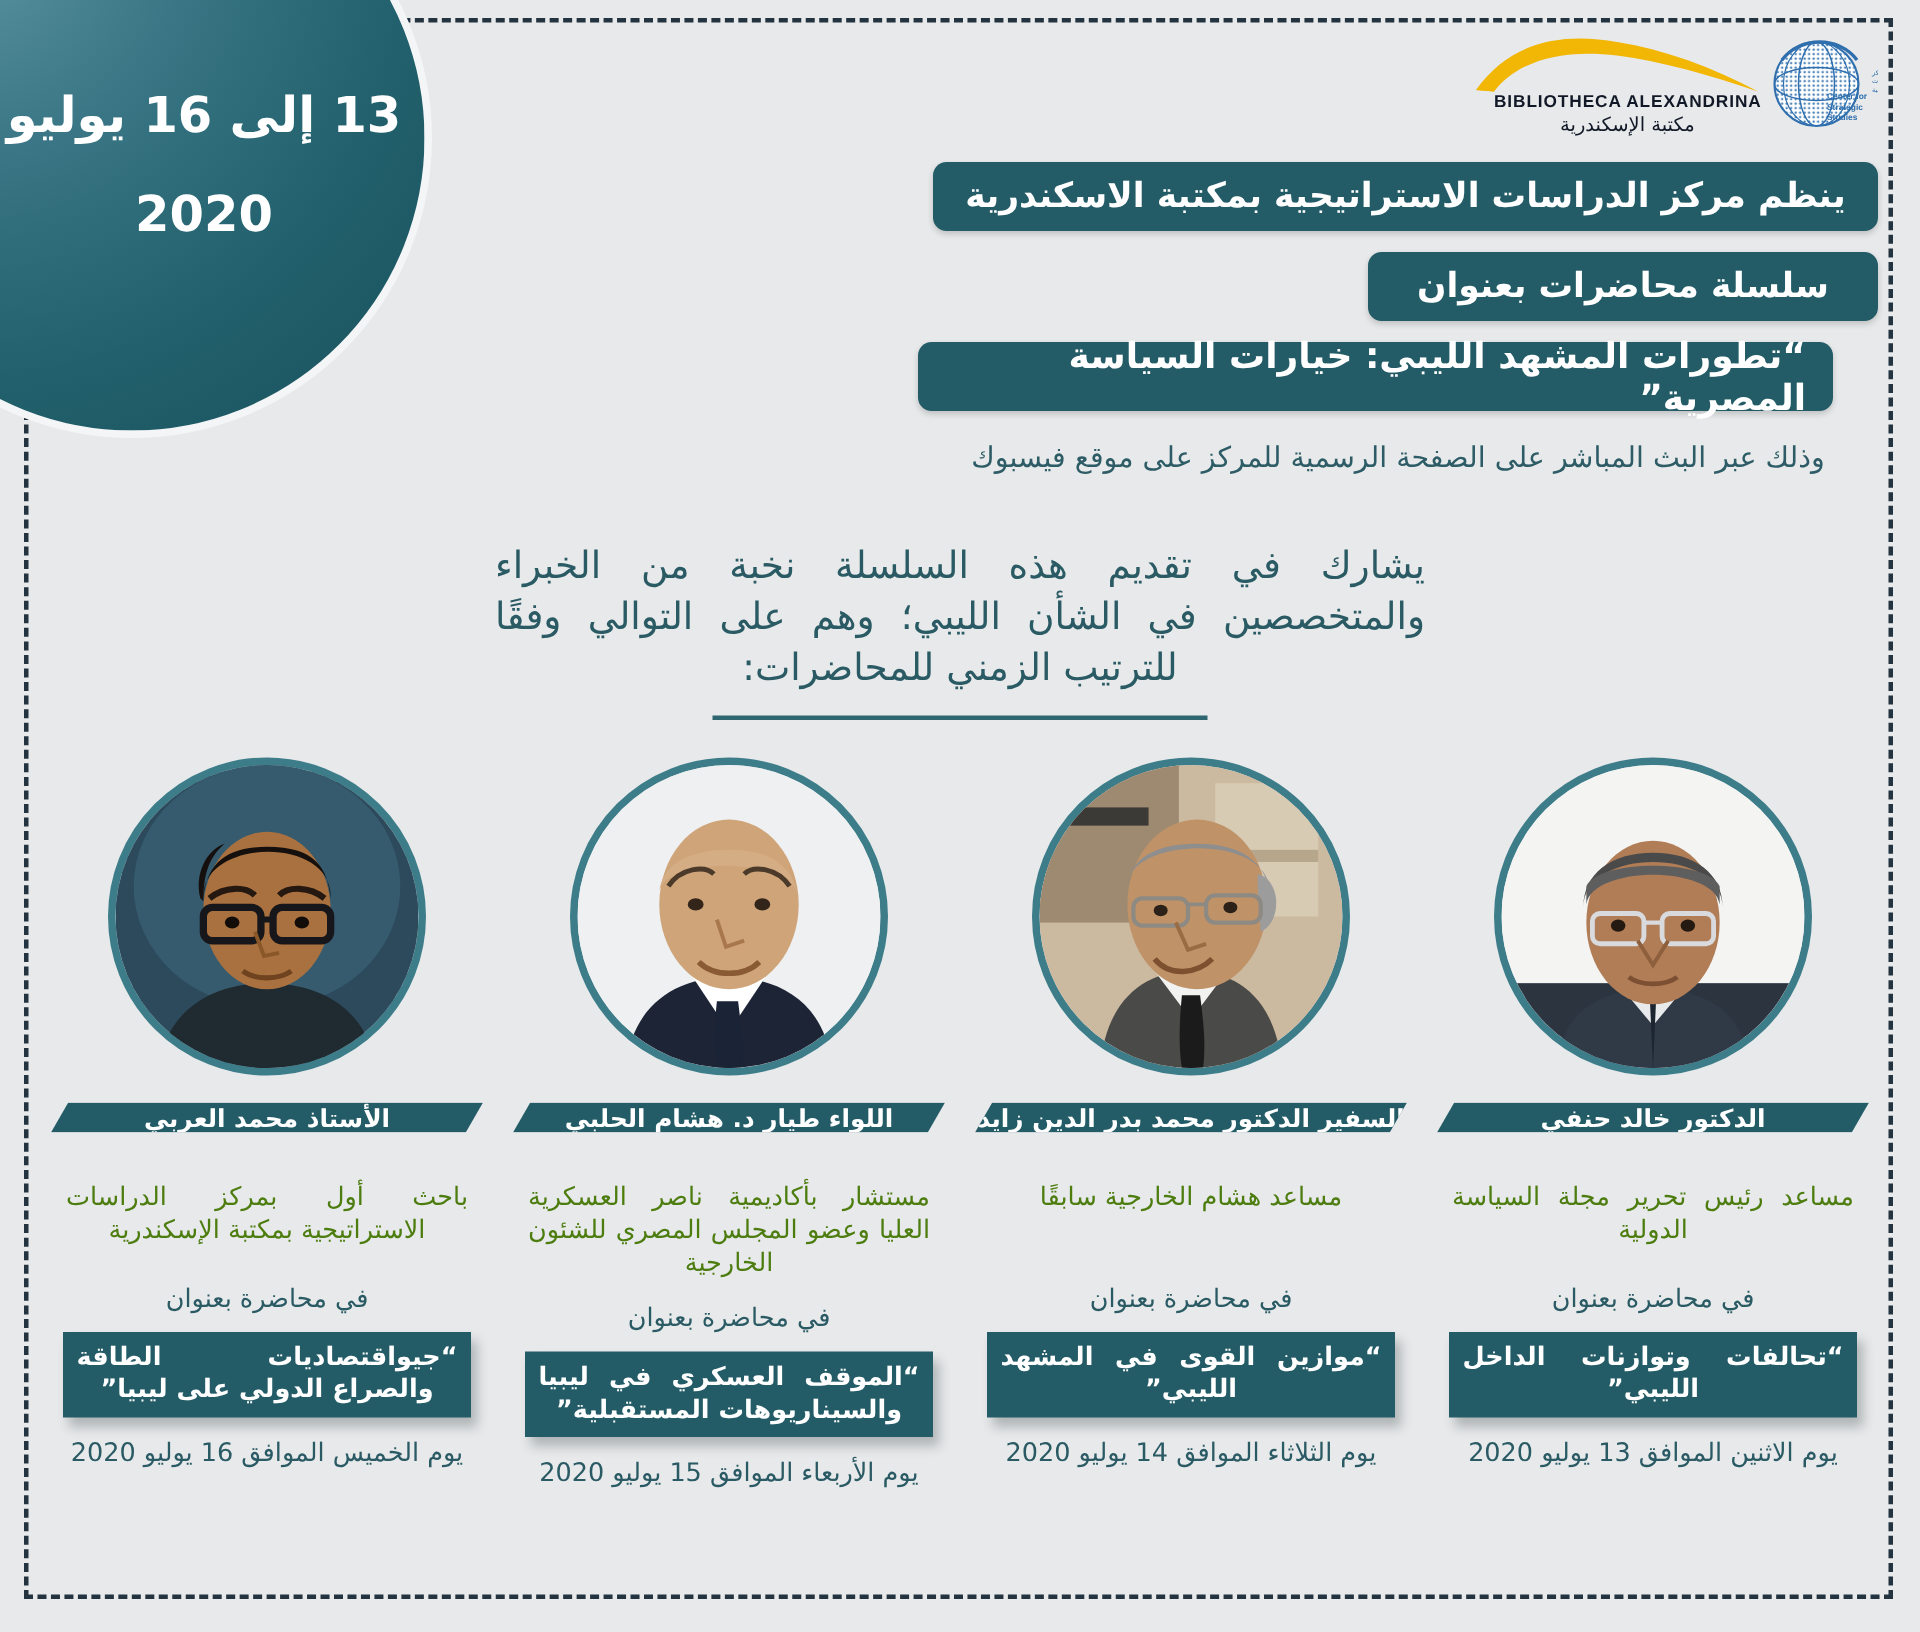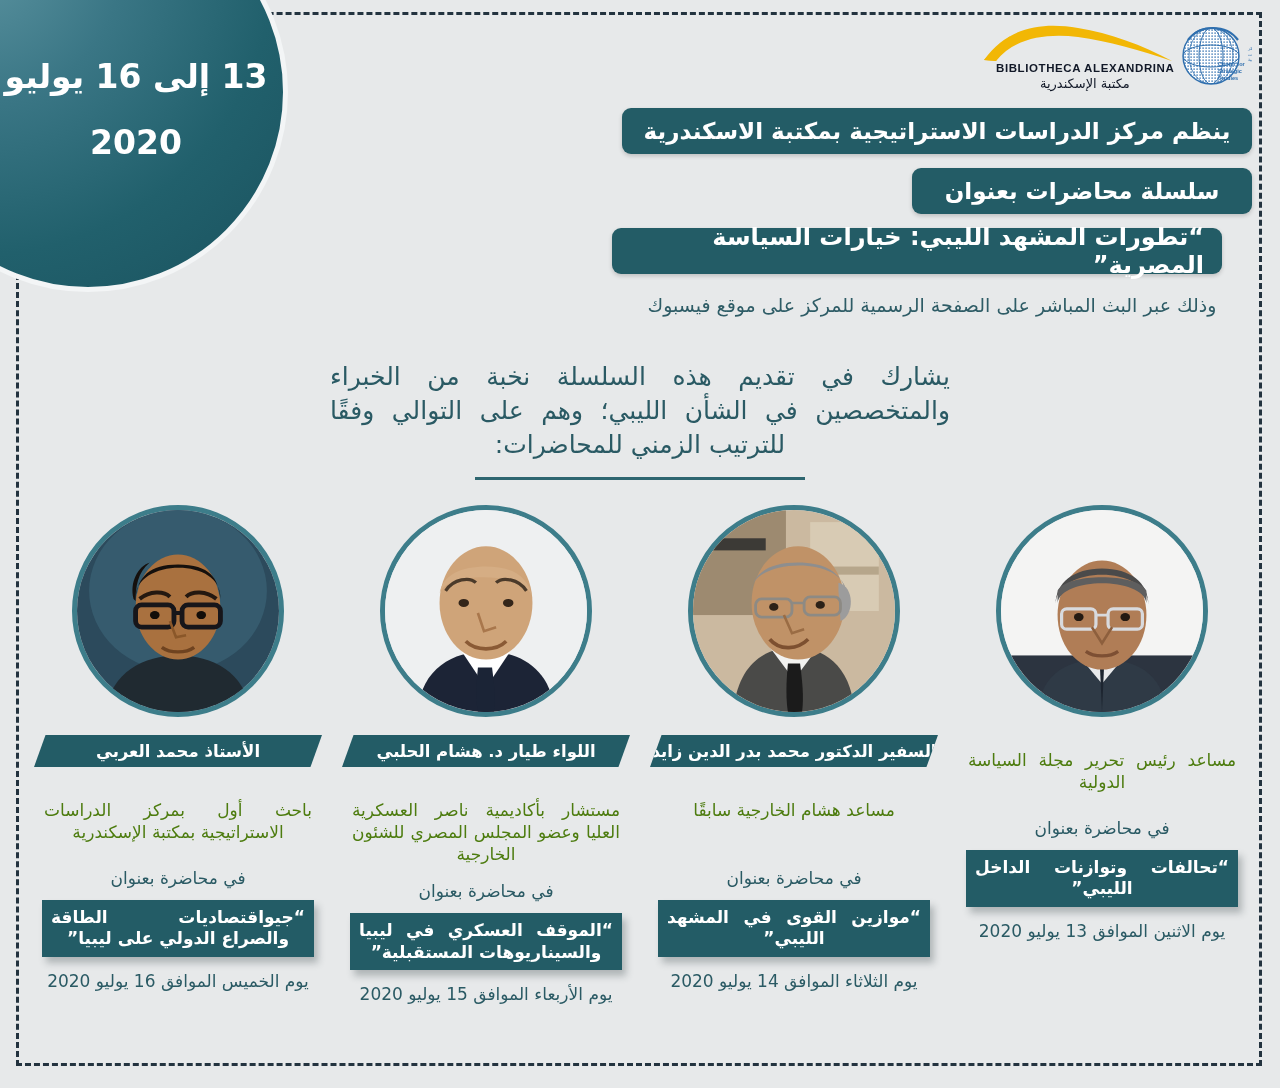--- a/index.html
+++ b/index.html
@@ -179,21 +179,21 @@
     border:5px solid #3d7d8a;
     box-sizing:border-box;
     overflow:hidden;
     position:relative;
     background:#dfe3e5;
   }
   .portrait svg{display:block;width:100%;height:100%;}
 
   .name-banner{
     margin-top:18px;
-    width:288px;height:32px;
+    width:288px;height:20px;
     background:#235c66;
     color:#ffffff;
     font-size:16.5px;
     font-weight:bold;
     display:flex;
     align-items:center;
     justify-content:center;
     clip-path:polygon(4% 0, 100% 0, 96% 100%, 0 100%);
     text-align:center;
     white-space:nowrap;
@@ -318,20 +318,21 @@
           <path d="M28 46 C 30 33, 70 33, 72 46 L 72 40 C 68 31, 32 31, 28 40 Z" fill="#5e5e5e"></path>
           <rect x="30" y="49" width="17" height="10" rx="2.5" fill="none" stroke="#d8dade" stroke-width="1.6"></rect>
           <rect x="53" y="49" width="17" height="10" rx="2.5" fill="none" stroke="#d8dade" stroke-width="1.6"></rect>
           <line x1="47" y1="52" x2="53" y2="52" stroke="#d8dade" stroke-width="1.4"></line>
           <ellipse cx="38.5" cy="53" rx="2.4" ry="2" fill="#241a12"></ellipse>
           <ellipse cx="61.5" cy="53" rx="2.4" ry="2" fill="#241a12"></ellipse>
           <path d="M45 58 L50 66 L55 58" fill="none" stroke="#8d5f3d" stroke-width="1.3"></path>
           <path d="M42 70 C 46 73, 54 73, 58 70" fill="none" stroke="#7d4f33" stroke-width="1.6"></path>
         </svg>
       </div>
+      <div class="name-banner">الدكتور خالد حنفي</div>
       <div class="role">مساعد رئيس تحرير مجلة السياسة الدولية</div>
       <div class="lecture-label">في محاضرة بعنوان</div>
       <div class="lecture-title">“تحالفات وتوازنات الداخل الليبي”</div>
       <div class="lecture-date">يوم الاثنين الموافق 13 يوليو 2020</div>
     </div>
 
     <div class="speaker">
       <div class="portrait">
         <svg viewBox="0 0 100 100">
           <rect width="100" height="100" fill="#cbb9a0"></rect>

